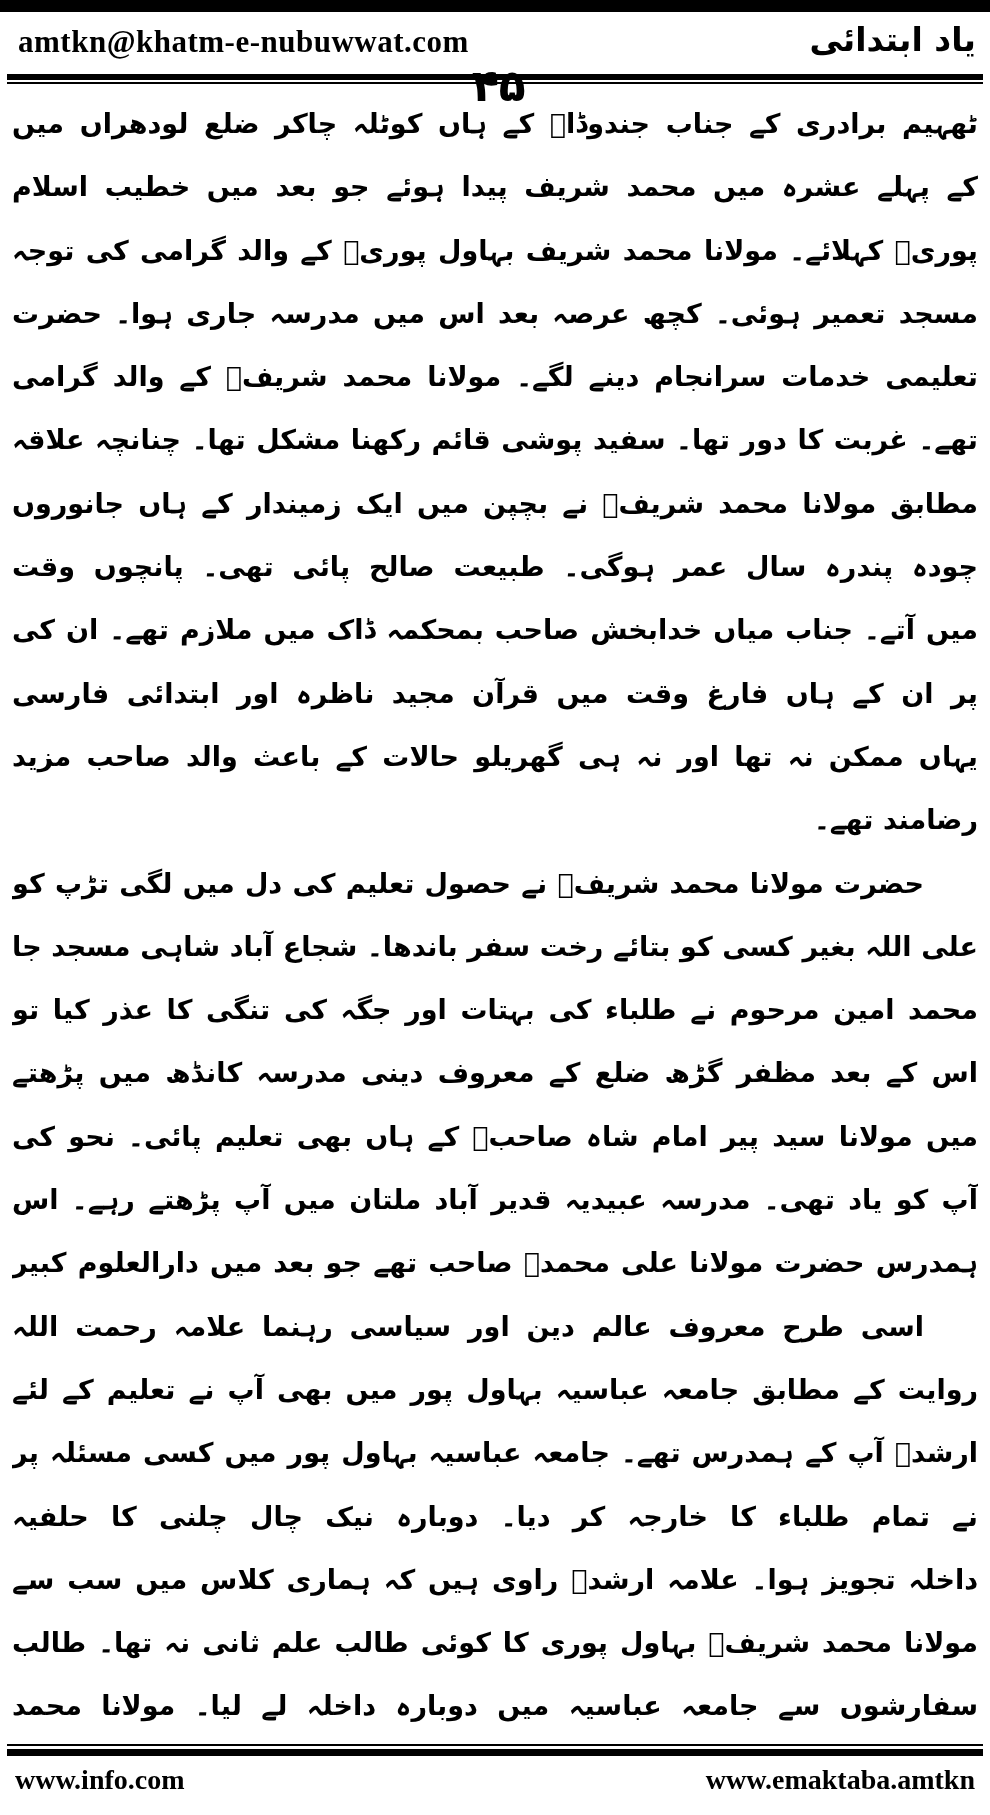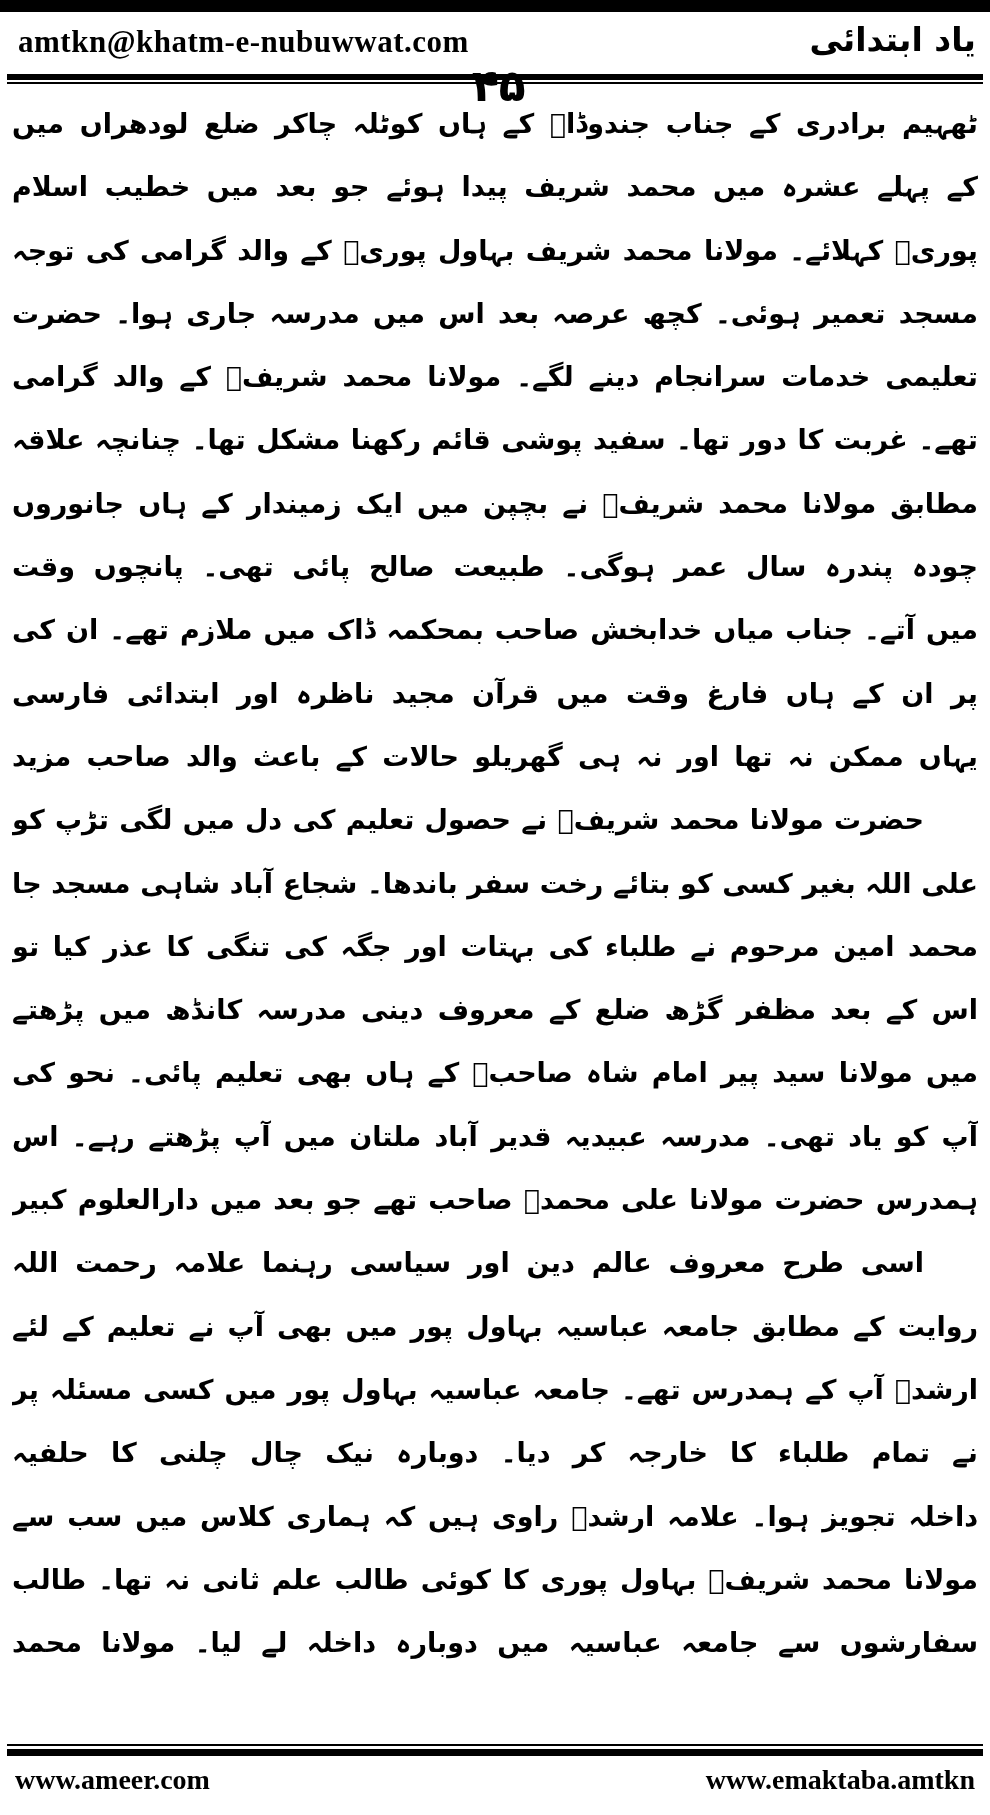--- a/index.html
+++ b/index.html
@@ -98,20 +98,21 @@
     <div class="line">کے پہلے عشرہ میں محمد شریف پیدا ہوئے جو بعد میں خطیب اسلام حضرت مولانا محمد شریف بہاول</div>
     <div class="line">پوریؒ کہلائے۔ مولانا محمد شریف بہاول پوریؒ کے والد گرامی کی توجہ ومحنت سے کوٹلہ چاکر میں جامع</div>
     <div class="line">مسجد تعمیر ہوئی۔ کچھ عرصہ بعد اس میں مدرسہ جاری ہوا۔ حضرت مولانا کریم بخش صاحبؒ وہاں</div>
     <div class="line">تعلیمی خدمات سرانجام دینے لگے۔ مولانا محمد شریفؒ کے والد گرامی جندوڈاؒ کے پانچ صاحبزادے</div>
     <div class="line">تھے۔ غربت کا دور تھا۔ سفید پوشی قائم رکھنا مشکل تھا۔ چنانچہ علاقہ کے اس دور کے رواج کے</div>
     <div class="line">مطابق مولانا محمد شریفؒ نے بچپن میں ایک زمیندار کے ہاں جانوروں کی دیکھ بھال شروع کر دی۔</div>
     <div class="line">چودہ پندرہ سال عمر ہوگی۔ طبیعت صالح پائی تھی۔ پانچوں وقت باجماعت نماز پڑھنے کے لئے مسجد</div>
     <div class="line">میں آتے۔ جناب میاں خدابخش صاحب بمحکمہ ڈاک میں ملازم تھے۔ ان کی ترغیب وحوصلہ افزائی</div>
     <div class="line">پر ان کے ہاں فارغ وقت میں قرآن مجید ناظرہ اور ابتدائی فارسی پڑھی۔ مزید تعلیم حاصل کرنا</div>
     <div class="line">یہاں ممکن نہ تھا اور نہ ہی گھریلو حالات کے باعث والد صاحب مزید تعلیم کے لئے باہر جانے پر</div>
+    <div class="line line--para-end">رضامند تھے۔</div>
     <div class="line line--indent">حضرت مولانا محمد شریفؒ نے حصول تعلیم کی دل میں لگی تڑپ کو بجھانے کے لئے توکلاً</div>
     <div class="line">علی اللہ بغیر کسی کو بتائے رخت سفر باندھا۔ شجاع آباد شاہی مسجد جا دھمکے۔ حضرت مولانا قاضی</div>
     <div class="line">محمد امین مرحوم نے طلباء کی بہتات اور جگہ کی تنگی کا عذر کیا تو ’’چھجو شاہ‘‘ میں داخل مدرسہ ہو گئے۔</div>
     <div class="line">اس کے بعد مظفر گڑھ ضلع کے معروف دینی مدرسہ کانڈھ میں پڑھتے رہے۔ گوگراں ضلع لودھراں</div>
     <div class="line">میں مولانا سید پیر امام شاہ صاحبؒ کے ہاں بھی تعلیم پائی۔ نحو کی معروف زمانہ کتاب ’’کافیہ‘‘ مکمل</div>
     <div class="line">آپ کو یاد تھی۔ مدرسہ عبیدیہ قدیر آباد ملتان میں آپ پڑھتے رہے۔ اس مدرسہ میں آپ کے</div>
     <div class="line">ہمدرس حضرت مولانا علی محمدؒ صاحب تھے جو بعد میں دارالعلوم کبیر والا کے شیخ الحدیث اور مہتمم بنے۔</div>
     <div class="line line--indent">اسی طرح معروف عالم دین اور سیاسی رہنما علامہ رحمت اللہ ارشدؒ بہاول پوری کی</div>
     <div class="line">روایت کے مطابق جامعہ عباسیہ بہاول پور میں بھی آپ نے تعلیم کے لئے جادہ پیمائی کی۔ علامہ</div>
     <div class="line">ارشدؒ آپ کے ہمدرس تھے۔ جامعہ عباسیہ بہاول پور میں کسی مسئلہ پر طلباء نے ہڑتال کی تو انتظامیہ</div>
@@ -121,17 +122,17 @@
     <div class="line">سفارشوں سے جامعہ عباسیہ میں دوبارہ داخلہ لے لیا۔ مولانا محمد شریفؒ کے پاس نہ ضمانتی تھانہ</div>
   </div>
 
   <div class="rule rule-bottom">
     <div class="thin"></div>
     <div class="gap"></div>
     <div class="thick"></div>
   </div>
 
   <div class="footer">
-    <div>www.ameer.com</div>
+    <div>www.info.com</div>
     <div>www.emaktaba.amtkn</div>
   </div>
 
 </div>
 
 </body></html>

